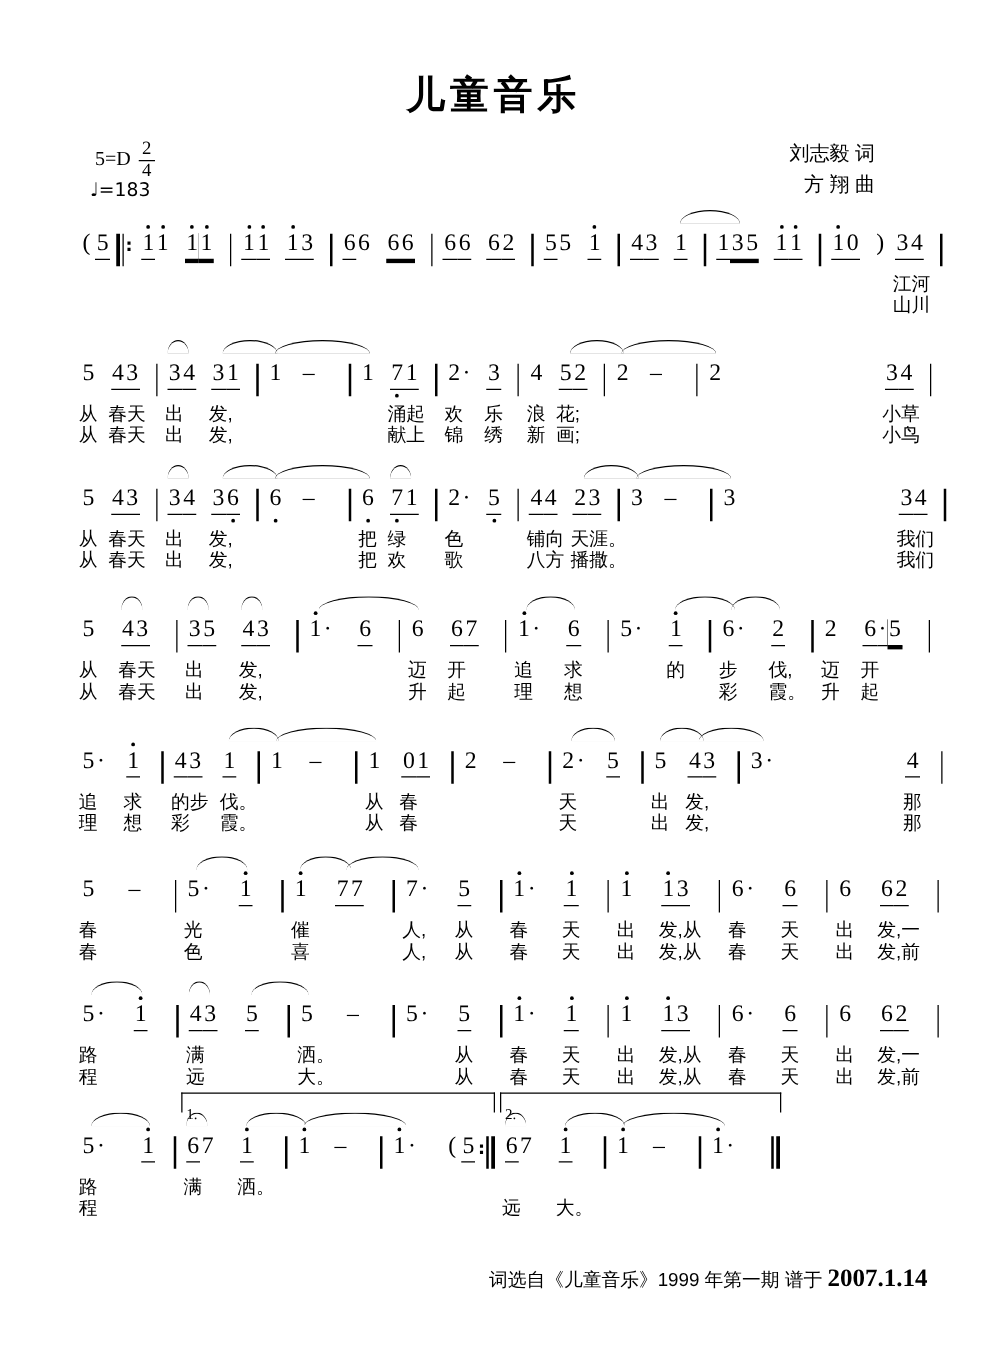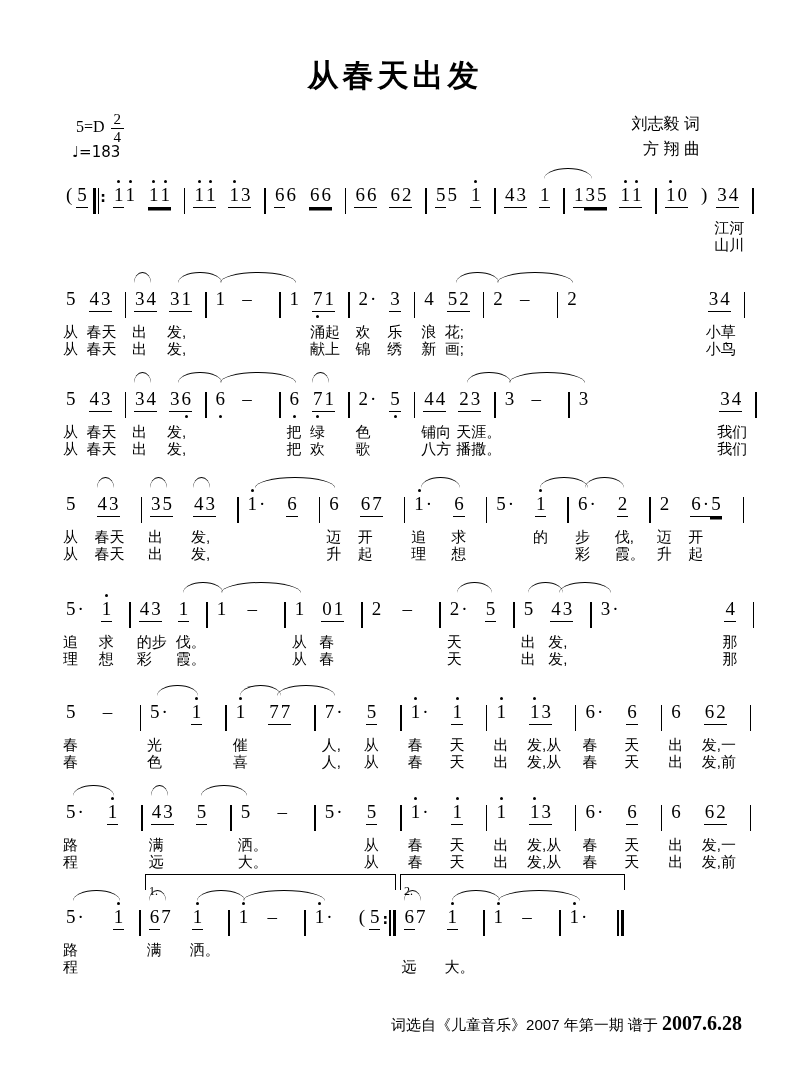--- a/index.html
+++ b/index.html
@@ -45,21 +45,21 @@
          border-left:1.2px solid #000;border-right:1.2px solid #000;}
   .volta span{position:absolute;left:3px;top:1px;font-size:12px;}
   .footer{position:absolute;top:1012px;right:48px;font-size:15px;
           font-family:"Liberation Sans",sans-serif;}
   .fdate{font-size:20px;font-weight:bold;font-family:"Liberation Serif",serif;}
 </style>
 </head>
 <body>
 
 <div class="page">
-  <h1 class="title">从春天出发</h1>
+  <h1 class="title">儿童音乐</h1>
 
   <div class="keyblock">
     <span>5=D</span><span class="frac"><span class="num">2</span><span class="den">4</span></span>
   </div>
 
   <div class="tempo">
     <span>♩</span><span>=183</span>
   </div>
 
   <div class="credits">
@@ -76,16 +76,16 @@
       <div class="sysline" style="top: 697px;"><span class="cell" style="margin-right: 22px;"><span class="ch">5</span><div class="lyr lyr1">春</div><div class="lyr lyr2">春</div></span><span class="cell" style="margin-right: 22px;"><span class="ch dash">–</span></span><span class="barwrap" style="margin-right: 7px;"><span class="bl"></span></span><span class="cell" style="margin-right: 22px;"><span class="ch">5</span><span class="ch">·</span><div class="lyr lyr1">光</div><div class="lyr lyr2">色</div></span><span class="cell" style="margin-right: 22px;"><span class="ch u1">1<span class="dotA"></span></span></span><span class="barwrap" style="margin-right: 7px;"><span class="bl"></span></span><span class="cell" style="margin-right: 22px;"><span class="ch">1<span class="dotA"></span></span><div class="lyr lyr1">催</div><div class="lyr lyr2">喜</div></span><span class="cell" style="margin-right: 22px;"><span class="ch u1">7</span><span class="ch u1">7</span></span><span class="barwrap" style="margin-right: 7px;"><span class="bl"></span></span><span class="cell" style="margin-right: 22px;"><span class="ch">7</span><span class="ch">·</span><div class="lyr lyr1">人,</div><div class="lyr lyr2">人,</div></span><span class="cell" style="margin-right: 22px;"><span class="ch u1">5</span><div class="lyr lyr1">从</div><div class="lyr lyr2">从</div></span><span class="barwrap" style="margin-right: 7px;"><span class="bl"></span></span><span class="cell" style="margin-right: 22px;"><span class="ch">1<span class="dotA"></span></span><span class="ch">·</span><div class="lyr lyr1">春</div><div class="lyr lyr2">春</div></span><span class="cell" style="margin-right: 22px;"><span class="ch u1">1<span class="dotA"></span></span><div class="lyr lyr1">天</div><div class="lyr lyr2">天</div></span><span class="barwrap" style="margin-right: 7px;"><span class="bl"></span></span><span class="cell" style="margin-right: 22px;"><span class="ch">1<span class="dotA"></span></span><div class="lyr lyr1">出</div><div class="lyr lyr2">出</div></span><span class="cell" style="margin-right: 22px;"><span class="ch u1">1<span class="dotA"></span></span><span class="ch u1">3</span><div class="lyr lyr1">发,从</div><div class="lyr lyr2">发,从</div></span><span class="barwrap" style="margin-right: 7px;"><span class="bl"></span></span><span class="cell" style="margin-right: 22px;"><span class="ch">6</span><span class="ch">·</span><div class="lyr lyr1">春</div><div class="lyr lyr2">春</div></span><span class="cell" style="margin-right: 22px;"><span class="ch u1">6</span><div class="lyr lyr1">天</div><div class="lyr lyr2">天</div></span><span class="barwrap" style="margin-right: 7px;"><span class="bl"></span></span><span class="cell" style="margin-right: 22px;"><span class="ch">6</span><div class="lyr lyr1">出</div><div class="lyr lyr2">出</div></span><span class="cell" style="margin-right: 22px;"><span class="ch u1">6</span><span class="ch u1">2</span><div class="lyr lyr1">发,一</div><div class="lyr lyr2">发,前</div></span><span class="barwrap" style="margin-right: 7px;"><span class="bl"></span></span><div class="arc" style="left: 92px; width: 40.6px;"></div><div class="arc" style="left: 174.8px; width: 40.85px;"></div><div class="arc" style="left: 212.2px; width: 57.8px;"></div></div>
       <div class="sysline" style="top: 797px;"><span class="cell" style="margin-right: 22px;"><span class="ch">5</span><span class="ch">·</span><div class="lyr lyr1">路</div><div class="lyr lyr2">程</div></span><span class="cell" style="margin-right: 22px;"><span class="ch u1">1<span class="dotA"></span></span></span><span class="barwrap" style="margin-right: 7px;"><span class="bl"></span></span><span class="cell" style="margin-right: 22px;"><span class="ch u1">4</span><span class="ch u1">3</span><div class="lyr lyr1">满</div><div class="lyr lyr2">远</div></span><span class="cell" style="margin-right: 22px;"><span class="ch u1">5</span></span><span class="barwrap" style="margin-right: 7px;"><span class="bl"></span></span><span class="cell" style="margin-right: 22px;"><span class="ch">5</span><div class="lyr lyr1">洒。</div><div class="lyr lyr2">大。</div></span><span class="cell" style="margin-right: 22px;"><span class="ch dash">–</span></span><span class="barwrap" style="margin-right: 7px;"><span class="bl"></span></span><span class="cell" style="margin-right: 22px;"><span class="ch">5</span><span class="ch">·</span></span><span class="cell" style="margin-right: 22px;"><span class="ch u1">5</span><div class="lyr lyr1">从</div><div class="lyr lyr2">从</div></span><span class="barwrap" style="margin-right: 7px;"><span class="bl"></span></span><span class="cell" style="margin-right: 22px;"><span class="ch">1<span class="dotA"></span></span><span class="ch">·</span><div class="lyr lyr1">春</div><div class="lyr lyr2">春</div></span><span class="cell" style="margin-right: 22px;"><span class="ch u1">1<span class="dotA"></span></span><div class="lyr lyr1">天</div><div class="lyr lyr2">天</div></span><span class="barwrap" style="margin-right: 7px;"><span class="bl"></span></span><span class="cell" style="margin-right: 22px;"><span class="ch">1<span class="dotA"></span></span><div class="lyr lyr1">出</div><div class="lyr lyr2">出</div></span><span class="cell" style="margin-right: 22px;"><span class="ch u1">1<span class="dotA"></span></span><span class="ch u1">3</span><div class="lyr lyr1">发,从</div><div class="lyr lyr2">发,从</div></span><span class="barwrap" style="margin-right: 7px;"><span class="bl"></span></span><span class="cell" style="margin-right: 22px;"><span class="ch">6</span><span class="ch">·</span><div class="lyr lyr1">春</div><div class="lyr lyr2">春</div></span><span class="cell" style="margin-right: 22px;"><span class="ch u1">6</span><div class="lyr lyr1">天</div><div class="lyr lyr2">天</div></span><span class="barwrap" style="margin-right: 7px;"><span class="bl"></span></span><span class="cell" style="margin-right: 22px;"><span class="ch">6</span><div class="lyr lyr1">出</div><div class="lyr lyr2">出</div></span><span class="cell" style="margin-right: 22px;"><span class="ch u1">6</span><span class="ch u1">2</span><div class="lyr lyr1">发,一</div><div class="lyr lyr2">发,前</div></span><span class="barwrap" style="margin-right: 7px;"><span class="bl"></span></span><div class="arc" style="left: 8px; width: 40.6px;"></div><div class="arc" style="left: 86px; width: 17px;"></div><div class="arc" style="left: 135.8px; width: 45.8px;"></div></div>
       <div class="sysline" style="top: 902px;"><span class="cell" style="margin-right: 28px;"><span class="ch">5</span><span class="ch">·</span><div class="lyr lyr1">路</div><div class="lyr lyr2">程</div></span><span class="cell" style="margin-right: 14px;"><span class="ch u1">1<span class="dotA"></span></span></span><span class="barwrap" style="margin-right: 7px;"><span class="bl"></span></span><span class="cell" style="margin-right: 20px;"><span class="ch u1">6</span><span class="ch">7</span><div class="lyr lyr1">满</div></span><span class="cell" style="margin-right: 24px;"><span class="ch u1">1<span class="dotA"></span></span><div class="lyr lyr1">洒。</div></span><span class="barwrap" style="margin-right: 7px;"><span class="bl"></span></span><span class="cell" style="margin-right: 14px;"><span class="ch">1<span class="dotA"></span></span></span><span class="cell" style="margin-right: 22px;"><span class="ch dash">–</span></span><span class="barwrap" style="margin-right: 7px;"><span class="bl"></span></span><span class="cell" style="margin-right: 24px;"><span class="ch">1<span class="dotA"></span></span><span class="ch">·</span></span><span class="cell" style="margin-right: 3px;"><span class="ch">(</span></span><span class="cell" style="margin-right: 2px;"><span class="ch u1">5</span></span><span class="barwrap" style="margin-right: 7px;"><span class="dots">:</span><span class="bl"></span><span class="bl thick"></span></span><span class="cell" style="margin-right: 20px;"><span class="ch u1">6</span><span class="ch">7</span><div class="lyr lyr2">远</div></span><span class="cell" style="margin-right: 24px;"><span class="ch u1">1<span class="dotA"></span></span><div class="lyr lyr2">大。</div></span><span class="barwrap" style="margin-right: 7px;"><span class="bl"></span></span><span class="cell" style="margin-right: 14px;"><span class="ch">1<span class="dotA"></span></span></span><span class="cell" style="margin-right: 22px;"><span class="ch dash">–</span></span><span class="barwrap" style="margin-right: 7px;"><span class="bl"></span></span><span class="cell" style="margin-right: 28px;"><span class="ch">1<span class="dotA"></span></span><span class="ch">·</span></span><span class="barwrap" style="margin-right: 7px;"><span class="bl"></span><span class="bl thick"></span></span><div class="arc" style="left: 8px; width: 46.6px;"></div><div class="arc" style="left: 84px; width: 17px;"></div><div class="arc" style="left: 131.8px; width: 47.8px;"></div><div class="arc" style="left: 177.8px; width: 82.2px;"></div><div class="arc" style="left: 339px; width: 17px;"></div><div class="arc" style="left: 386.8px; width: 47.8px;"></div><div class="arc" style="left: 432.8px; width: 82.2px;"></div><div class="volta" style="left: 80px; width: 249px;">
           <span>1.</span>
         </div><div class="volta" style="left: 335px; width: 223px;">
           <span>2.</span>
         </div></div>
     </div>
 
   <div class="footer">
-    <span>词选自《儿童音乐》2007 年第一期 谱于</span>
-    <span class="fdate">2007.6.28</span>
+    <span>词选自《儿童音乐》1999 年第一期 谱于</span>
+    <span class="fdate">2007.1.14</span>
   </div>
 </div>
 
 </body></html>

